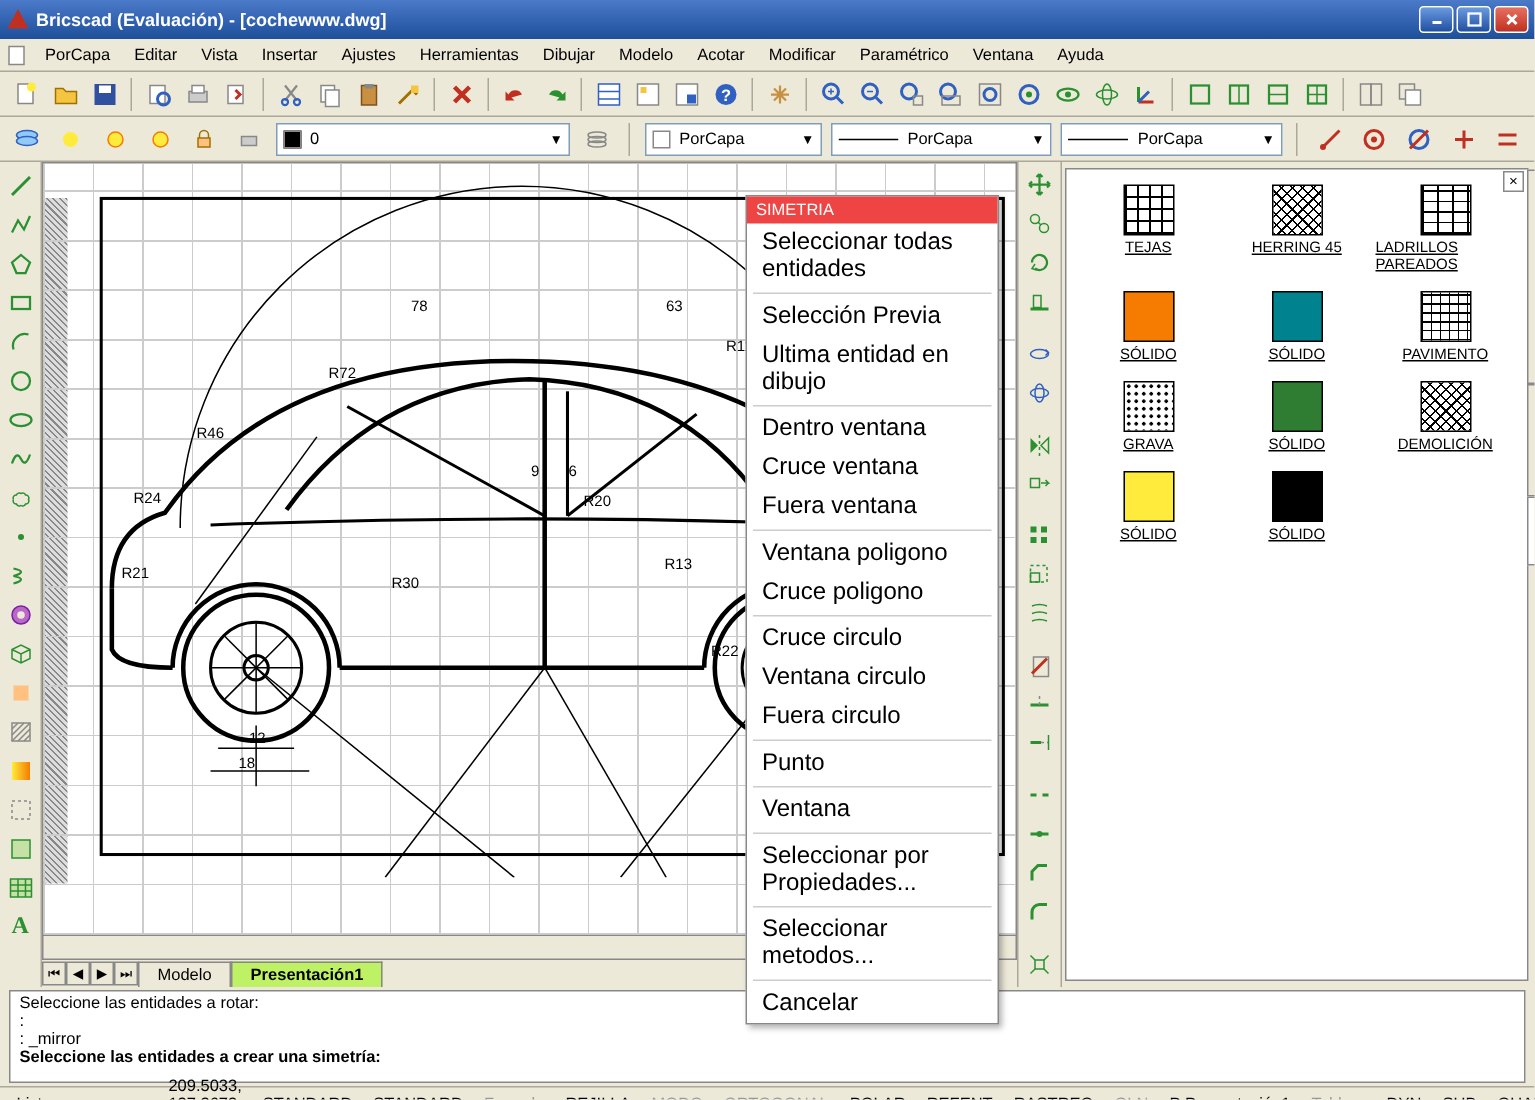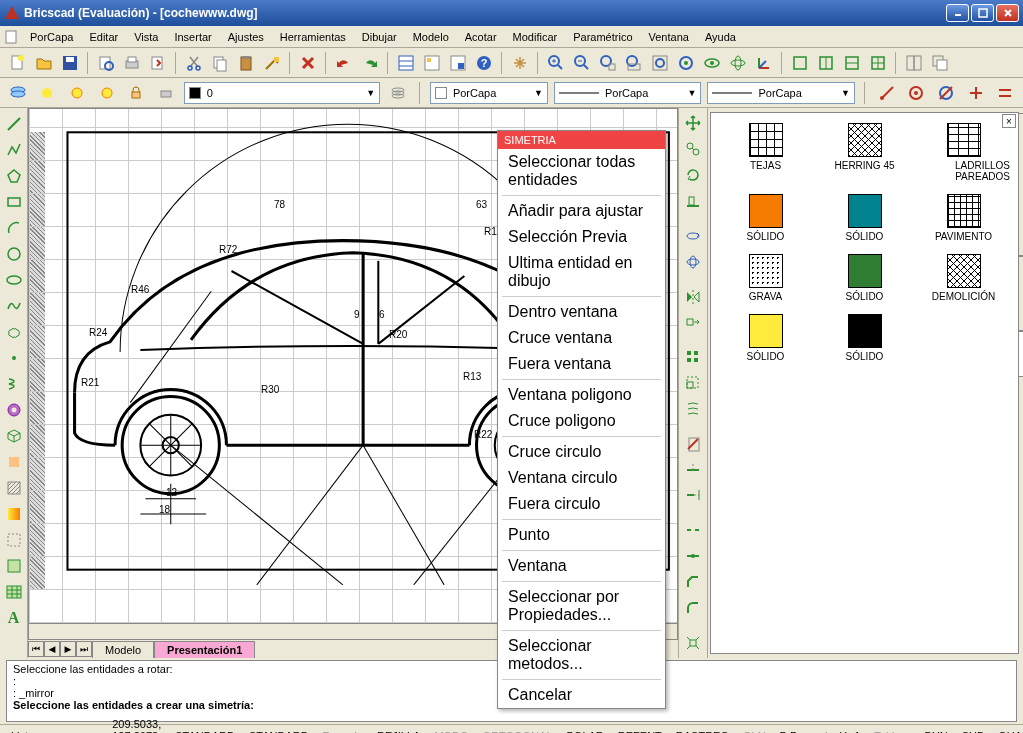--- a/index.html
+++ b/index.html
@@ -28,29 +28,29 @@
 .left-toolbar { width: 28px; background: #ece9d8; border-right: 1px solid #aca899; display: flex; flex-direction: column; align-items: center; padding: 4px 0; gap: 2px; }
 
 .drawing-container { width: 650px; display: flex; flex-direction: column; position: relative; }
 .drawing-area { flex: 1; background: #fff; border: 1px solid #888; position: relative; overflow: hidden; }
 .grid-bg { position: absolute; inset: 0; background-image: repeating-linear-gradient(0deg, #ccc 0, #ccc 1px, transparent 1px, transparent 33px), repeating-linear-gradient(90deg, #ccc 0, #ccc 1px, transparent 1px, transparent 33px); }
 .car-svg { position: absolute; inset: 0; }
 .ribbed { position: absolute; left: 0; top: 23px; width: 16px; height: 457px; background: repeating-linear-gradient(45deg, #888 0, #888 1px, #ddd 1px, #ddd 3px); }
 .tabs { height: 18px; display: flex; align-items: center; background: #ece9d8; gap: 0; }
 .tab-nav-btn { width: 16px; height: 16px; border: 1px solid #888; background: #ece9d8; font-size: 9px; display: flex; align-items: center; justify-content: center; }
 .tab { padding: 2px 12px; background: #ece9d8; border: 1px solid #888; border-bottom: none; font-size: 11px; }
-.tab.active { background: #f9a8d4; font-weight: bold; }
+.tab.active { background: #bef264; font-weight: bold; }
 
 .mod-toolbar { width: 30px; background: #ece9d8; border-left: 1px solid #aca899; border-right: 1px solid #aca899; display: flex; flex-direction: column; align-items: center; padding: 4px 0; gap: 3px; }
 
 .right-panel { flex: 1; background: #fff; border: 1px solid #888; margin: 4px 4px 4px 2px; position: relative; }
 .pattern-grid { display: grid; grid-template-columns: repeat(3, 1fr); gap: 12px 6px; padding: 10px 8px; }
 .pattern-item { display: flex; flex-direction: column; align-items: center; gap: 3px; }
 .pattern-swatch { width: 34px; height: 34px; border: 1px solid #000; }
-.pattern-label { font-size: 10px; text-align: right; line-height: 1.1; }
+.pattern-label { font-size: 10px; text-align: left; line-height: 1.1; text-decoration: underline; }
 .panel-tabs { position: absolute; right: -2px; top: 0; width: 20px; display: flex; flex-direction: column; }
 .vtab { writing-mode: vertical-rl; padding: 8px 3px; background: #ece9d8; border: 1px solid #888; font-size: 10px; cursor: pointer; }
 .vtab.active { background: #fff; }
 .panel-close { position: absolute; top: 1px; right: 2px; width: 14px; height: 14px; border: 1px solid #888; font-size: 10px; display: flex; align-items: center; justify-content: center; }
 
 .context-menu { position: absolute; left: 497px; top: 130px; width: 169px; background: #fff; border: 1px solid #888; box-shadow: 2px 2px 4px rgba(0,0,0,0.3); z-index: 100; }
 .context-menu .ctx-header { background: #ef4444; color: #fff; padding: 3px 6px; font-size: 11px; }
 .context-menu .ctx-item { padding: 4px 10px; font-size: 16px; cursor: default; }
 .context-menu .ctx-sep { height: 1px; background: #ccc; margin: 2px 4px; }
 
@@ -575,28 +575,28 @@
         <line x1="330" y1="332" x2="410" y2="470" stroke="#000" stroke-width="1"></line>
         <line x1="490" y1="332" x2="380" y2="470" stroke="#000" stroke-width="1"></line>
         <line x1="100" y1="290" x2="180" y2="180" stroke="#000"></line>
 
         <line x1="140" y1="370" x2="140" y2="410" stroke="#000"></line>
           <line x1="115" y1="385" x2="165" y2="385" stroke="#000"></line>
           <line x1="110" y1="400" x2="175" y2="400" stroke="#000"></line>
       </svg>
 
       <div class="dim-label" style="left:245px;top:90px;">78</div>
-      <div class="dim-label" style="left:415px;top:90px;margin-left:32px;">63</div>
+      <div class="dim-label" style="left:415px;top:90px;">63</div>
       <div class="dim-label" style="left:190px;top:135px;">R72</div>
       <div class="dim-label" style="left:102px;top:175px;">R46</div>
       <div class="dim-label" style="left:60px;top:218px;">R24</div>
       <div class="dim-label" style="left:52px;top:268px;">R21</div>
       <div class="dim-label" style="left:232px;top:275px;">R30</div>
       <div class="dim-label" style="left:360px;top:220px;">R20</div>
-      <div class="dim-label" style="left:414px;top:262px;margin-left:20px;">R13</div>
+      <div class="dim-label" style="left:414px;top:262px;">R13</div>
       <div class="dim-label" style="left:445px;top:320px;">R22</div>
       <div class="dim-label" style="left:455px;top:117px;">R11</div>
       <div class="dim-label" style="left:137px;top:378px;">12</div>
       <div class="dim-label" style="left:130px;top:395px;">18</div>
       <div class="dim-label" style="left:325px;top:200px;">9</div>
       <div class="dim-label" style="left:350px;top:200px;">6</div>
     </div>
     <div style="height:16px;background:#ece9d8;border:1px solid #888;border-top:none;display:flex;">
         <div style="flex:1"></div>
         <div style="width:16px;border-left:1px solid #888;"></div>
@@ -794,21 +794,20 @@
       <div class="vtab active">Dibujo</div>
     </div>
   </div>
 </div>
 
 <div class="context-menu">
   <div class="ctx-header">SIMETRIA</div>
   <div id="ctx-body">
       <div class="ctx-item">Seleccionar todas entidades</div>
       <div class="ctx-sep"></div>
-      <div class="ctx-item">Añadir para ajustar</div>
       <div class="ctx-item">Selección Previa</div>
       <div class="ctx-item">Ultima entidad en dibujo</div>
       <div class="ctx-sep"></div>
       <div class="ctx-item">Dentro ventana</div>
       <div class="ctx-item">Cruce ventana</div>
       <div class="ctx-item">Fuera ventana</div>
       <div class="ctx-sep"></div>
       <div class="ctx-item">Ventana poligono</div>
       <div class="ctx-item">Cruce poligono</div>
       <div class="ctx-sep"></div>

